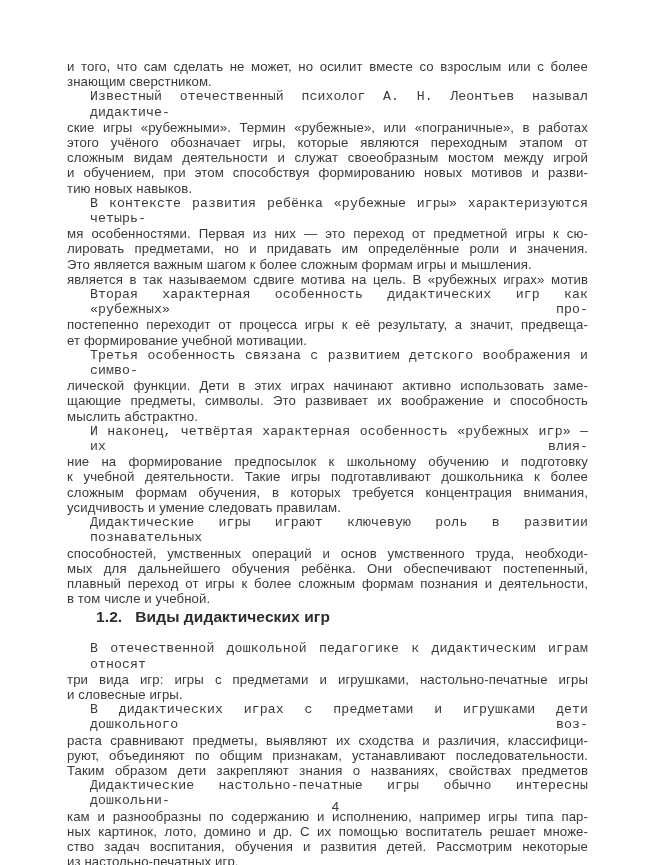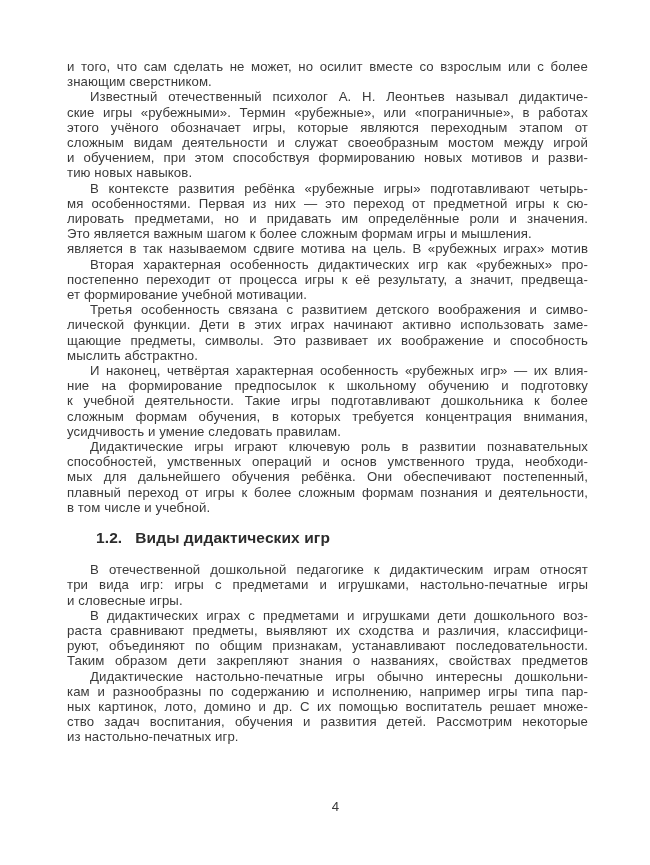--- a/index.html
+++ b/index.html
@@ -29,23 +29,24 @@
   .line {
     text-align: justify;
     text-align-last: justify;
     min-height: 15.2px;
   }
   .line.last {
     text-align-last: left;
   }
   .line.indent {
     padding-left: 23px;
+    font-family: Liberation Mono, monospace;
   }
   .heading {
-    margin-top: 13px;
+    margin-top: 1px;
     margin-bottom: 15px;
     padding-left: 29px;
     color: #2c2c2c;
     font-size: 15.5px;
     line-height: 19px;
     font-weight: bold;
     text-align: left;
     text-align-last: left;
   }
   .heading .h-num {
@@ -73,21 +74,21 @@
       </div>
       <div class="paragraph">
         <div class="line indent">Известный отечественный психолог А. Н. Леонтьев называл дидактиче-</div>
         <div class="line">ские игры «рубежными». Термин «рубежные», или «пограничные», в работах</div>
         <div class="line">этого учёного обозначает игры, которые являются переходным этапом от</div>
         <div class="line">сложным видам деятельности и служат своеобразным мостом между игрой</div>
         <div class="line">и обучением, при этом способствуя формированию новых мотивов и разви-</div>
         <div class="line last">тию новых навыков.</div>
       </div>
       <div class="paragraph">
-        <div class="line indent">В контексте развития ребёнка «рубежные игры» подготавливают четырь-</div>
+        <div class="line indent">В контексте развития ребёнка «рубежные игры» характеризуются четырь-</div>
         <div class="line">мя особенностями. Первая из них — это переход от предметной игры к сю-</div>
         <div class="line">лировать предметами, но и придавать им определённые роли и значения.</div>
         <div class="line last">Это является важным шагом к более сложным формам игры и мышления.</div>
       </div>
       <div class="paragraph">
         <div class="line">является в так называемом сдвиге мотива на цель. В «рубежных играх» мотив</div>
         <div class="line indent">Вторая характерная особенность дидактических игр как «рубежных» про-</div>
         <div class="line">постепенно переходит от процесса игры к её результату, а значит, предвеща-</div>
         <div class="line last">ет формирование учебной мотивации.</div>
       </div>

